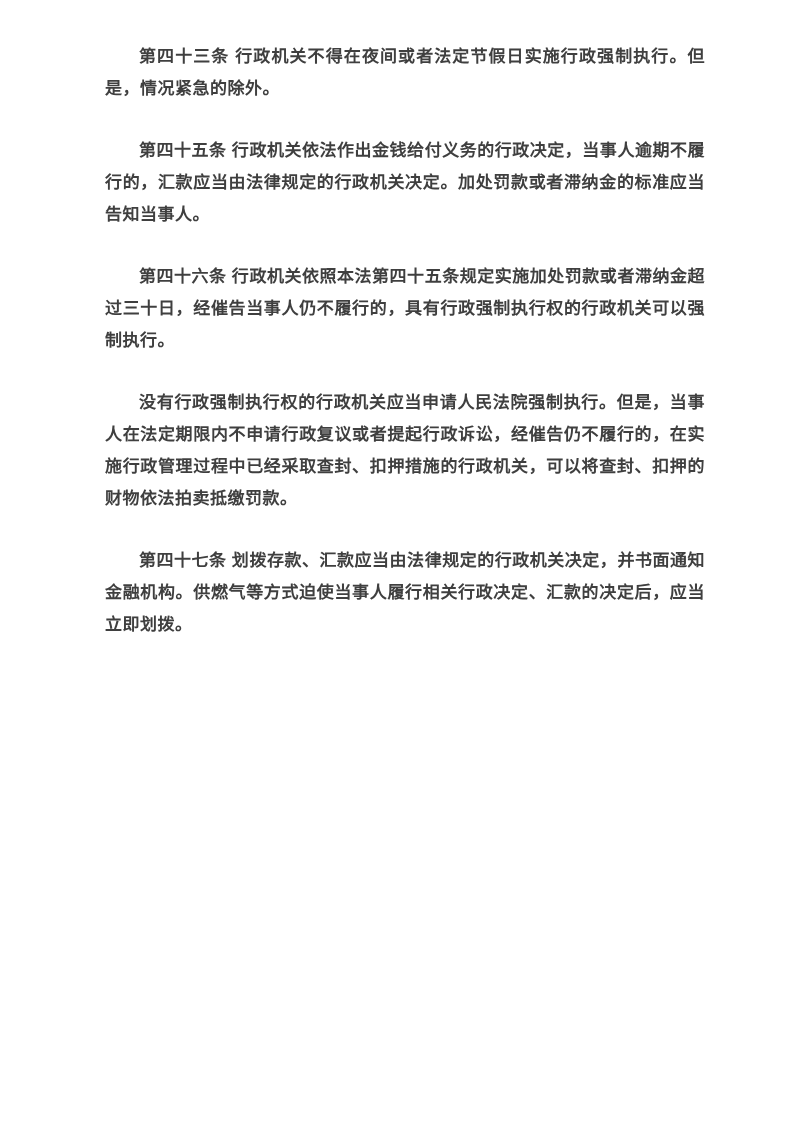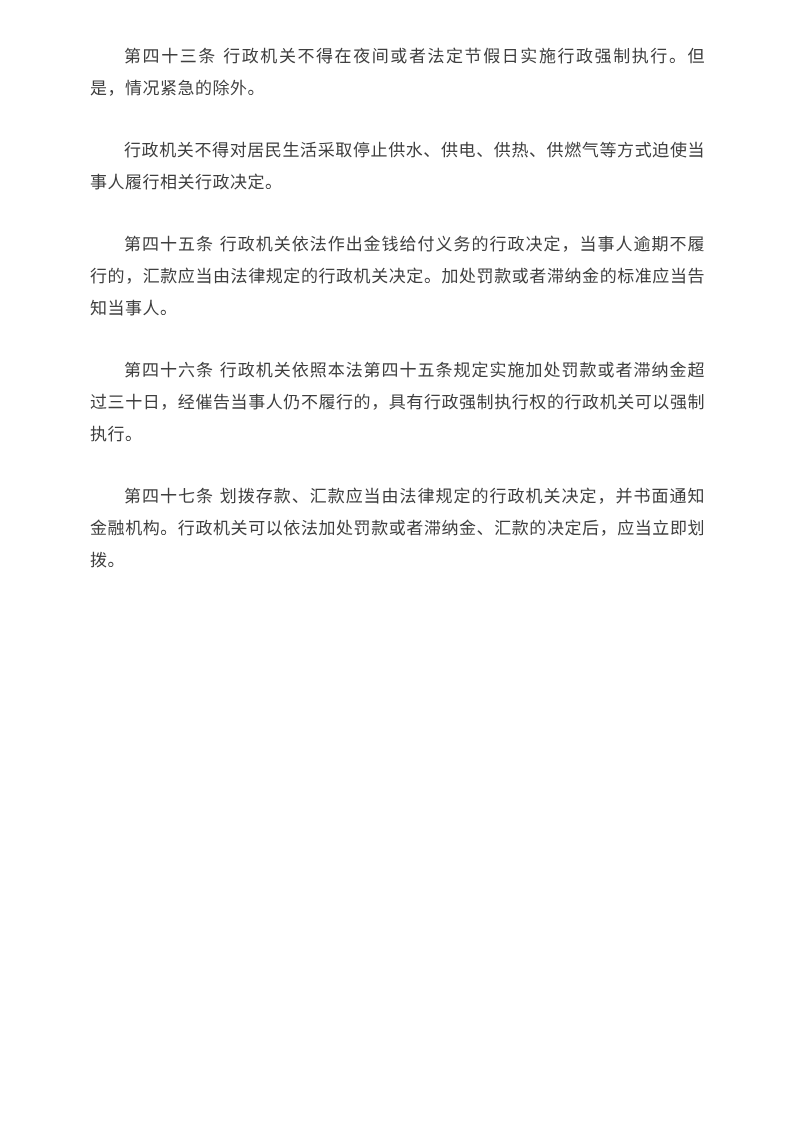--- a/index.html
+++ b/index.html
@@ -13,45 +13,46 @@
     overflow: hidden;
   }
   .doc-page {
     box-sizing: border-box;
     width: 793px;
     height: 1122px;
     background: #ffffff;
     padding: 41px 88px 0 90px;
   }
   .doc-page p {
-    margin: 0 0 30px 0;
+    margin: 0 0 30px 15px;
     font-family: "Liberation Sans", "DejaVu Sans", sans-serif;
     font-size: 17px;
     line-height: 32px;
     color: #3f3f3f;
     text-indent: 2em;
     text-align: justify;
     letter-spacing: 0.5px;
     word-break: break-all;
+    font-weight: bold;
   }
   .doc-page p:last-child {
     margin-bottom: 0;
   }
 </style>
 </head>
 <body>
 
 <div class="doc-page">
   <p>第四十三条 行政机关不得在夜间或者法定节假日实施行政强制执行。但是，情况紧急的除外。</p>
 
-  <p>行政机关不得对居民生活采取停止供水、供电、供热、供燃气等方式迫使当事人履行相关行政决定。</p>
 
 
 
   <p>第四十五条 行政机关依法作出金钱给付义务的行政决定，当事人逾期不履行的，汇款应当由法律规定的行政机关决定。加处罚款或者滞纳金的标准应当告知当事人。</p>
 
 
   <p>第四十六条 行政机关依照本法第四十五条规定实施加处罚款或者滞纳金超过三十日，经催告当事人仍不履行的，具有行政强制执行权的行政机关可以强制执行。</p>
 
 
+  <p>没有行政强制执行权的行政机关应当申请人民法院强制执行。但是，当事人在法定期限内不申请行政复议或者提起行政诉讼，经催告仍不履行的，在实施行政管理过程中已经采取查封、扣押措施的行政机关，可以将查封、扣押的财物依法拍卖抵缴罚款。</p>
 
-  <p>第四十七条 划拨存款、汇款应当由法律规定的行政机关决定，并书面通知金融机构。行政机关可以依法加处罚款或者滞纳金、汇款的决定后，应当立即划拨。</p>
+  <p>第四十七条 划拨存款、汇款应当由法律规定的行政机关决定，并书面通知金融机构。供燃气等方式迫使当事人履行相关行政决定、汇款的决定后，应当立即划拨。</p>
 </div>
 
 </body></html>

